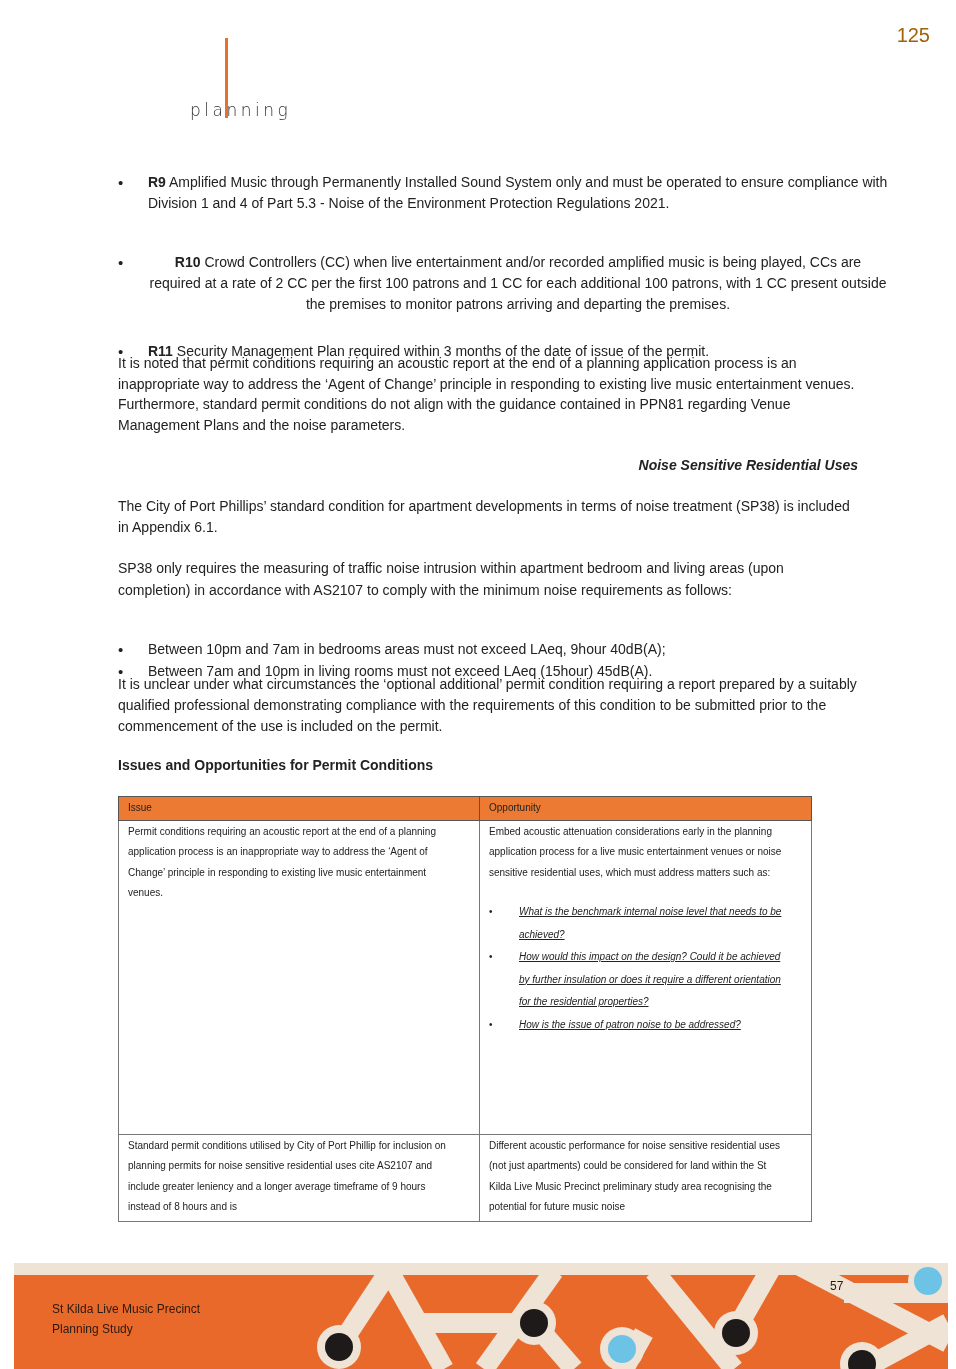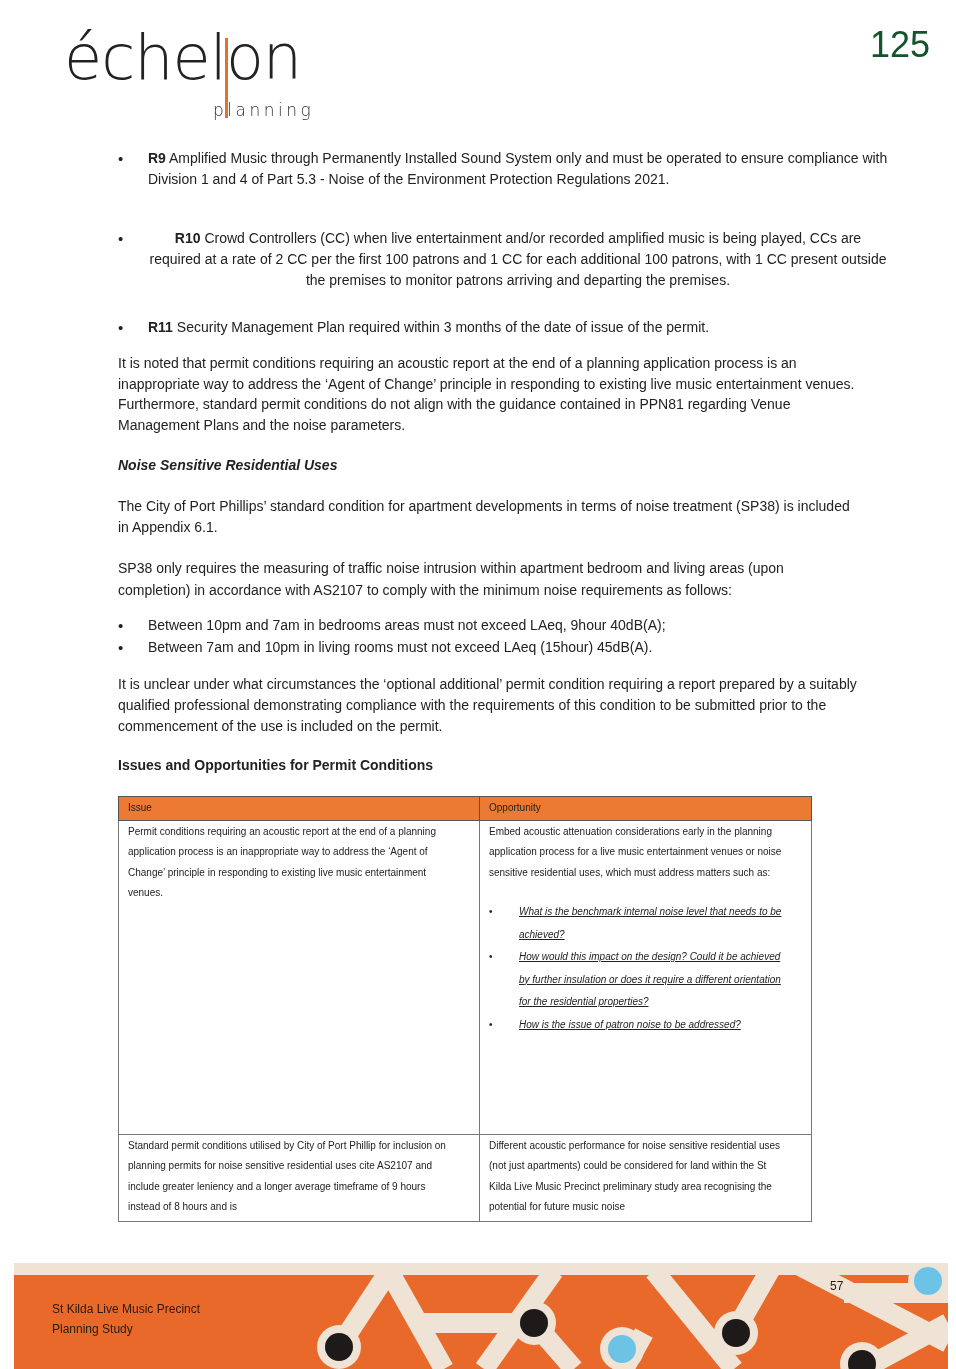--- a/index.html
+++ b/index.html
@@ -2,51 +2,50 @@
 <html><head>
 <meta charset="utf-8">
 <style>
   html, body { margin: 0; padding: 0; background: #ffffff; }
   body { width: 956px; height: 1369px; position: relative; overflow: hidden;
          font-family: "Liberation Sans", sans-serif; color: #222; }
   .logo { position: absolute; left: 64px; top: 22px; width: 250px; height: 90px; }
   .logo-word { position: absolute; left: 0; top: 0; font-family: "DejaVu Sans", sans-serif;
                font-weight: 200; font-size: 62px; letter-spacing: -1px; color: #222; line-height: 72px; }
   .logo-bar { position: absolute; left: 161px; top: 16px; width: 3px; height: 80px; background: #e8702a; }
-  .logo-sub { position: absolute; left: 149px; top: 78px; font-size: 17px; letter-spacing: 3.5px; color: #333;
+  .logo-sub { position: absolute; left: 126px; top: 78px; font-size: 17px; letter-spacing: 3.5px; color: #333;
               font-family: "DejaVu Sans", sans-serif; font-weight: 300; }
-  .page-num-top { position: absolute; right: 26px; top: 24px; font-size: 36px; color: #14532d; }
+  .page-num-top { position: absolute; right: 26px; top: 24px; font-size: 20px; color: #a16207; }
 
   .content { position: absolute; left: 118px; top: 148px; width: 740px;
              font-family: "Liberation Sans", sans-serif; font-size: 14px; line-height: 21px; color: #222; }
-  .bullet { position: relative; padding-left: 30px; }
+  .bullet { position: relative; padding-left: 30px; margin-top: 24px; }
   .bullet::before { content: "•"; position: absolute; left: 0; top: 0; font-size: 15px; }
   .p { position: absolute; left: 0; width: 740px; }
   .bold { font-weight: bold; }
-  .ital-bold { font-weight: bold; font-style: italic; }
+  .ital-bold { font-weight: bold; font-style: italic; text-align: right; }
 
   table.io { position: absolute; left: 118px; top: 796px; width: 694px; border-collapse: collapse;
              font-family: "Liberation Sans", sans-serif; font-size: 10px; line-height: 20.5px; color: #222; }
   table.io th { background: #ec7a32; text-align: left; font-weight: normal; padding: 1px 9px; border: 1px solid #555; height: 20px; }
   table.io td { vertical-align: top; padding: 1px 23px 3px 9px; border: 1px solid #777; }
   table.io td.c1 { width: 328px; }
   .opp-list { list-style: none; margin: 18px 0 0 0; padding: 0; font-style: italic; line-height: 22.5px; }
   .opp-list li { position: relative; padding-left: 30px; text-decoration: underline; }
   .opp-list li::before { content: "•"; position: absolute; left: 0; font-style: normal; }
 
   .footer { position: absolute; left: 14px; top: 1263px; width: 934px; height: 106px; background: #e8692a; overflow: hidden; }
   .footer svg { position: absolute; left: 0; top: 0; }
   .footer-title { position: absolute; left: 38px; top: 36px; font-size: 12px; line-height: 20px; color: #2a1a10; }
   .footer-page { position: absolute; left: 816px; top: 16px; font-size: 12px; color: #2a1a10; }
 </style>
 </head>
 <body>
 
 <div class="logo">
-  <div class="logo-word">échelon</div>
   <div class="logo-bar"></div>
   <div class="logo-sub">planning</div>
 </div>
 <div class="page-num-top">125</div>
 
 <div class="content">
   <div class="p bullet" style="top:0;">
     <span class="bold">R9</span><span> Amplified Music through Permanently Installed Sound System only and must be operated to ensure compliance with Division 1 and 4 of Part 5.3 - Noise of the Environment Protection Regulations 2021.</span>
   </div>
   <div class="p bullet" style="top:80px;text-align:center;">

